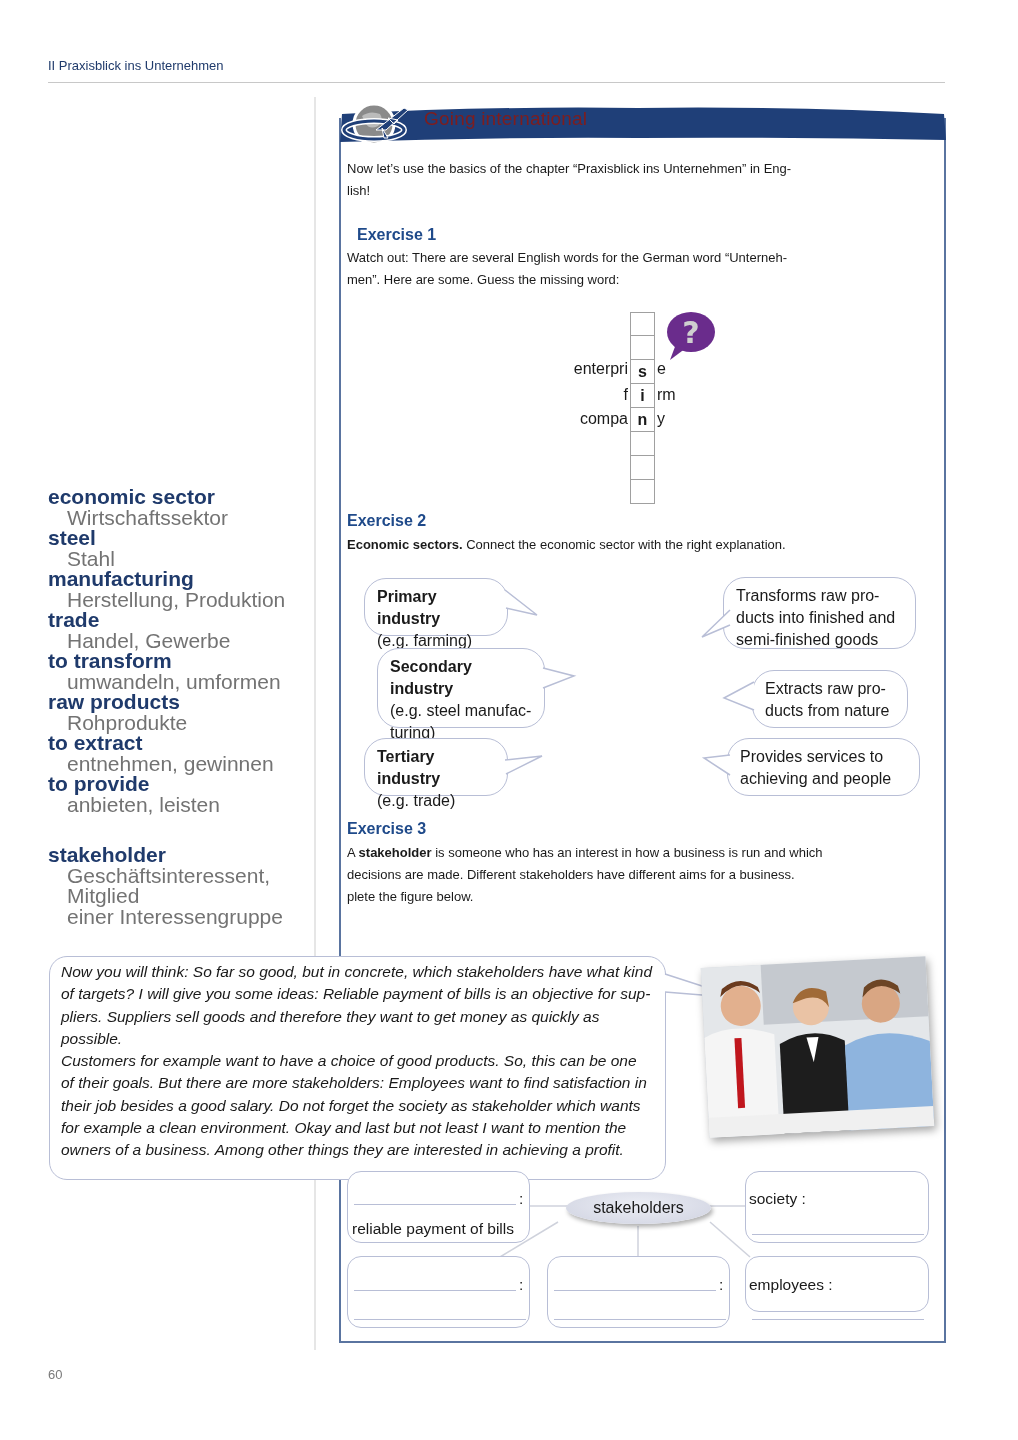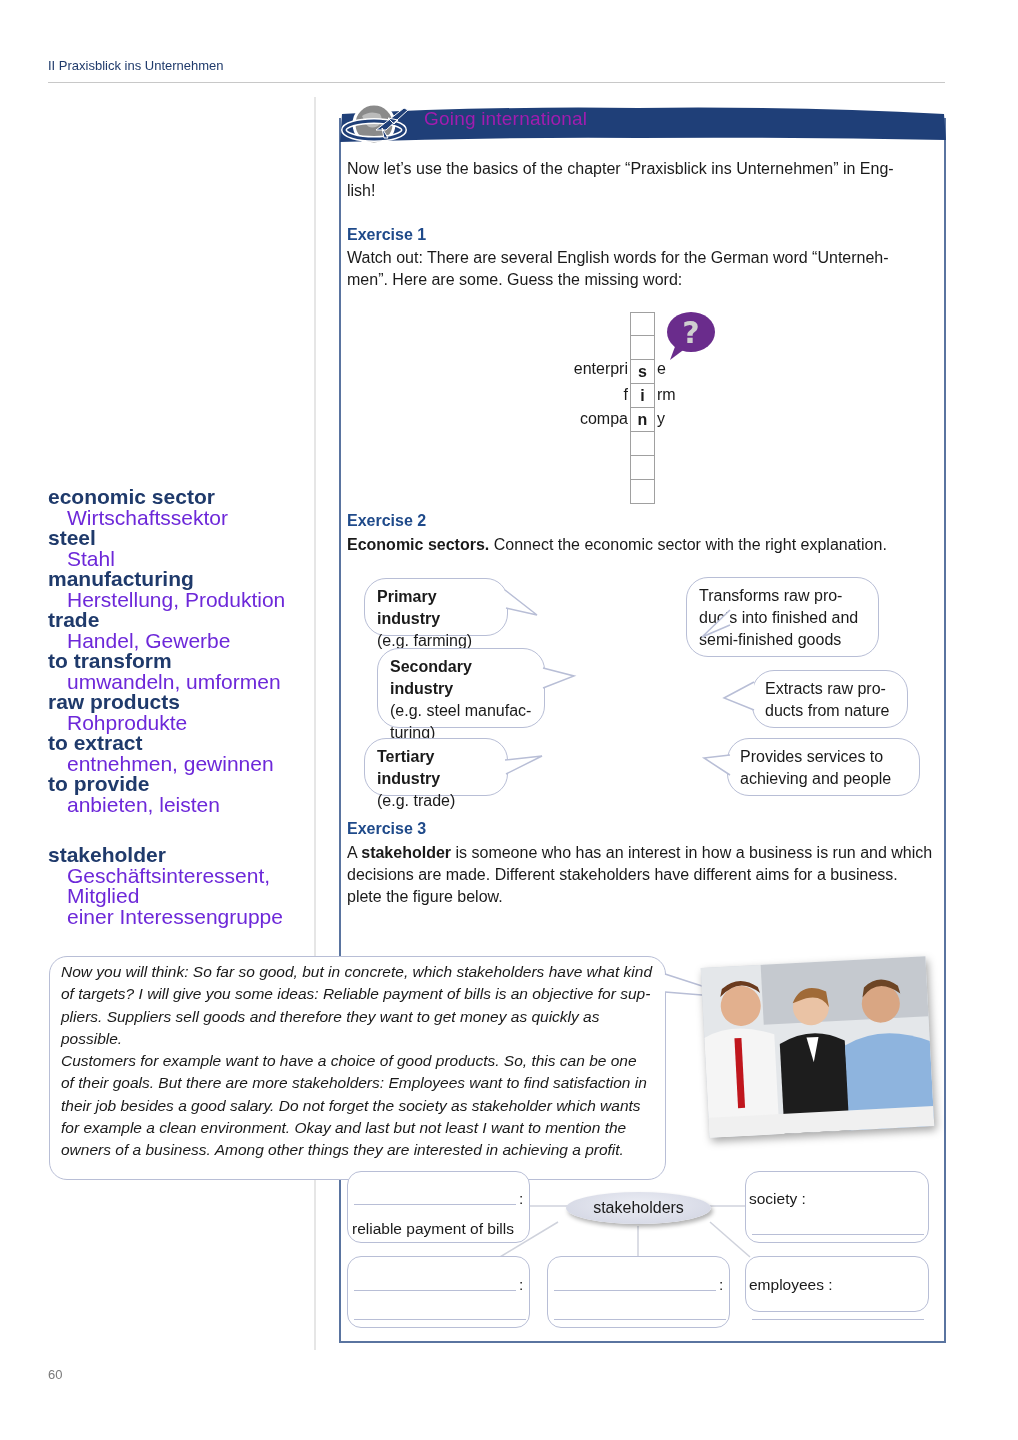--- a/index.html
+++ b/index.html
@@ -8,39 +8,39 @@
     font-family: "Liberation Sans", sans-serif; color: #1a1a1a; overflow: hidden;
   }
   .abs { position: absolute; }
   .header-text { left: 48px; top: 58px; font-size: 13px; color: #1f3a6b; }
   .header-rule { left: 48px; top: 82px; width: 897px; height: 1px; background: #c8c8c8; }
   .col-divider { left: 314px; top: 97px; width: 2px; height: 1253px; background: #e6e6e6; }
 
   
   .main-box { left: 339px; top: 118px; width: 607px; height: 1225px; border: 2px solid #5a74a0; border-top: none; }
   .banner { left: 338px; top: 100px; width: 610px; height: 42px; }
-  .banner-title { left: 424px; top: 108px; font-size: 19px; color: #a21caf; font-weight: normal; letter-spacing: 0.2px; }
-
-  .text { font-size: 16px; line-height: 22px; color: #1a1a1a; }
+  .banner-title { left: 424px; top: 108px; font-size: 19px; color: #7f1d1d; font-weight: normal; letter-spacing: 0.2px; }
+
+  .text { font-size: 13px; line-height: 22px; color: #1a1a1a; }
   .ex-title { font-size: 16px; color: #1f4a8a; font-weight: bold; }
 
   
   .cw-col { left: 630px; top: 312px; width: 25px; }
   .cw-cell { width: 25px; height: 24px; border: 1px solid #a0a0a0; border-top: none; display:flex; align-items:center; justify-content:center; font-weight:bold; font-size:16px; }
   .cw-cell:first-child { border-top: 1px solid #a0a0a0; }
   .cw-word { font-size: 16px; }
 
   
   .bubble { border: 1.5px solid #b8bed6; border-radius: 22px; background: #fff; font-size: 16px; line-height: 22px; padding: 7px 12px; }
   .bubble b { font-weight: bold; }
 
   
   .vocab { left: 48px; top: 487px; width: 260px; font-size: 21px; line-height: 20.5px; }
   .vocab .term { color: #1f3a6b; font-weight: bold; }
-  .vocab .trans { padding-left: 19px; color: #6d28d9; }
+  .vocab .trans { padding-left: 19px; color: #737373; }
 
   .story { left: 49px; top: 956px; width: 617px; height: 224px; border: 1.5px solid #b8bed6; border-radius: 18px; background: #fff; padding: 4px 11px; font-style: italic; font-size: 15.5px; line-height: 22.3px; }
 
   .photo { left: 705px; top: 962px; width: 225px; height: 170px; transform: rotate(-3deg); box-shadow: 2px 4px 8px rgba(0,0,0,0.35); overflow:hidden; background:#d9dde3; }
 
   .sbox { border: 1.5px solid #b8bed6; border-radius: 14px; background:#fff; }
   .sline { height: 1px; background: #b8bed6; }
   .sh-label { font-size: 15.5px; }
   .page-num { left: 48px; top: 1367px; font-size: 13px; color: #7a7a7a; }
 </style>
@@ -63,21 +63,21 @@
   <ellipse cx="34" cy="30" rx="30" ry="9" fill="none" stroke="#1f3f78" stroke-width="3"></ellipse>
   <path d="M36,30 L64,8 L68,10 L46,30 Z M48,18 L58,20 L54,24 Z M42,28 L48,38 L44,38 Z" fill="#1f3f78" stroke="#fff" stroke-width="1"></path>
 </svg>
 <div class="abs banner-title">Going international</div>
 
 <div class="abs text" style="left:347px;top:158px;">
   <div>Now let’s use the basics of the chapter “Praxisblick ins Unternehmen” in Eng-</div>
   <div>lish!</div>
 </div>
 
-<div class="abs ex-title" style="left:347px;top:226px;text-align:center;">Exercise 1</div>
+<div class="abs ex-title" style="left:357px;top:226px;text-align:center;">Exercise 1</div>
 <div class="abs text" style="left:347px;top:247px;">
   <div>Watch out: There are several English words for the German word “Unterneh-</div>
   <div>men”. Here are some. Guess the missing word:</div>
 </div>
 
 <div class="abs cw-col">
   <div class="cw-cell"></div>
   <div class="cw-cell"></div>
   <div class="cw-cell">s</div>
   <div class="cw-cell">i</div>
@@ -111,21 +111,21 @@
 <div class="abs bubble" style="left:377px;top:648px;width:168px;height:80px;">
   <div><b>Secondary industry</b></div>
   <div>(e.g. steel manufac-</div>
   <div>turing)</div>
 </div>
 <div class="abs bubble" style="left:364px;top:738px;width:144px;height:58px;">
   <div><b>Tertiary industry</b></div>
   <div>(e.g. trade)</div>
 </div>
 
-<div class="abs bubble" style="left:686px;top:577px;width:193px;height:80px;">
+<div class="abs bubble" style="left:723px;top:577px;width:193px;height:72px;">
   <div>Transforms raw pro-</div>
   <div>ducts into finished and</div>
   <div>semi-finished goods</div>
 </div>
 <div class="abs bubble" style="left:752px;top:670px;width:156px;height:58px;">
   <div>Extracts raw pro-</div>
   <div>ducts from nature</div>
 </div>
 <div class="abs bubble" style="left:727px;top:738px;width:193px;height:58px;">
   <div>Provides services to</div>

